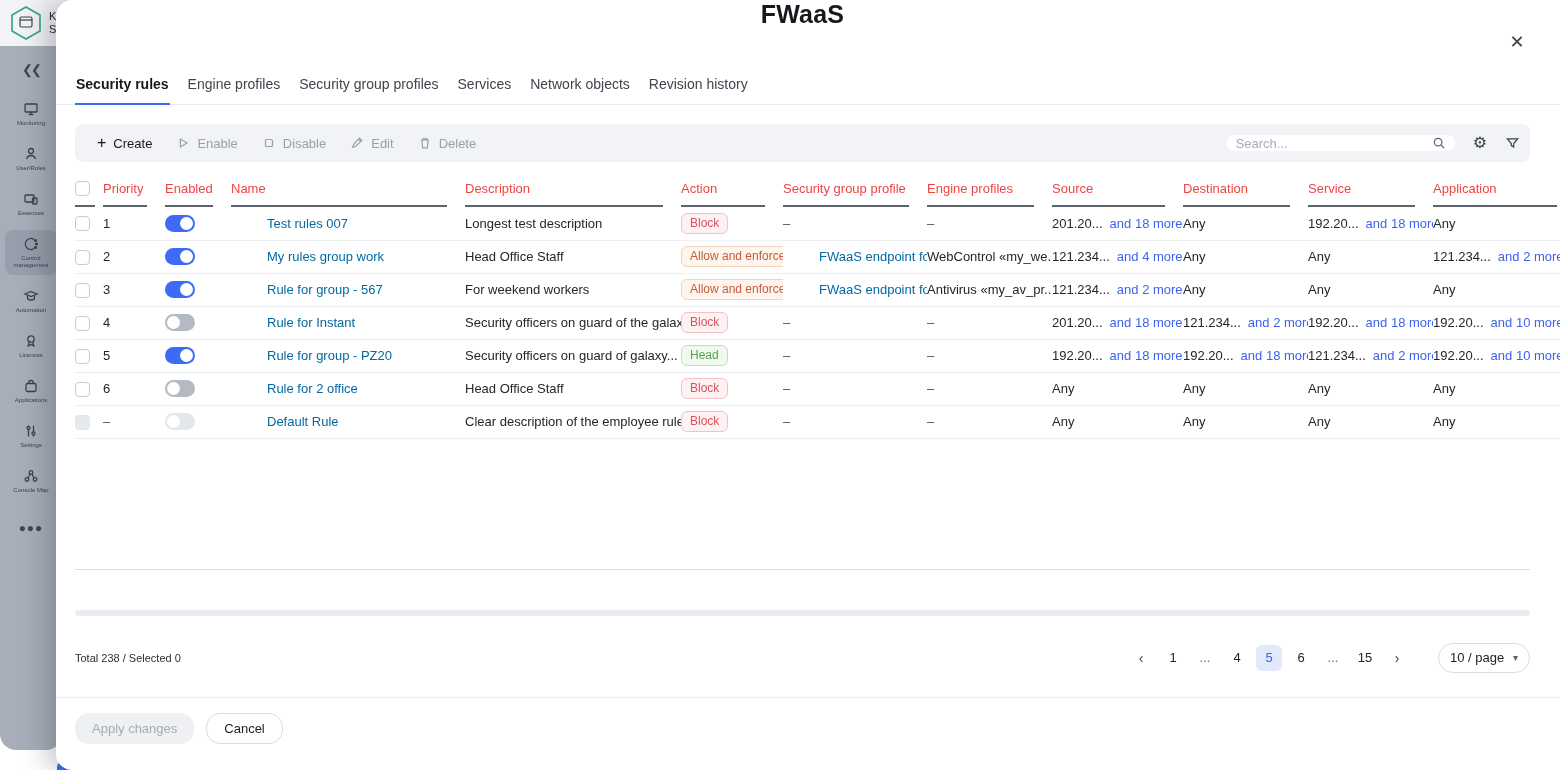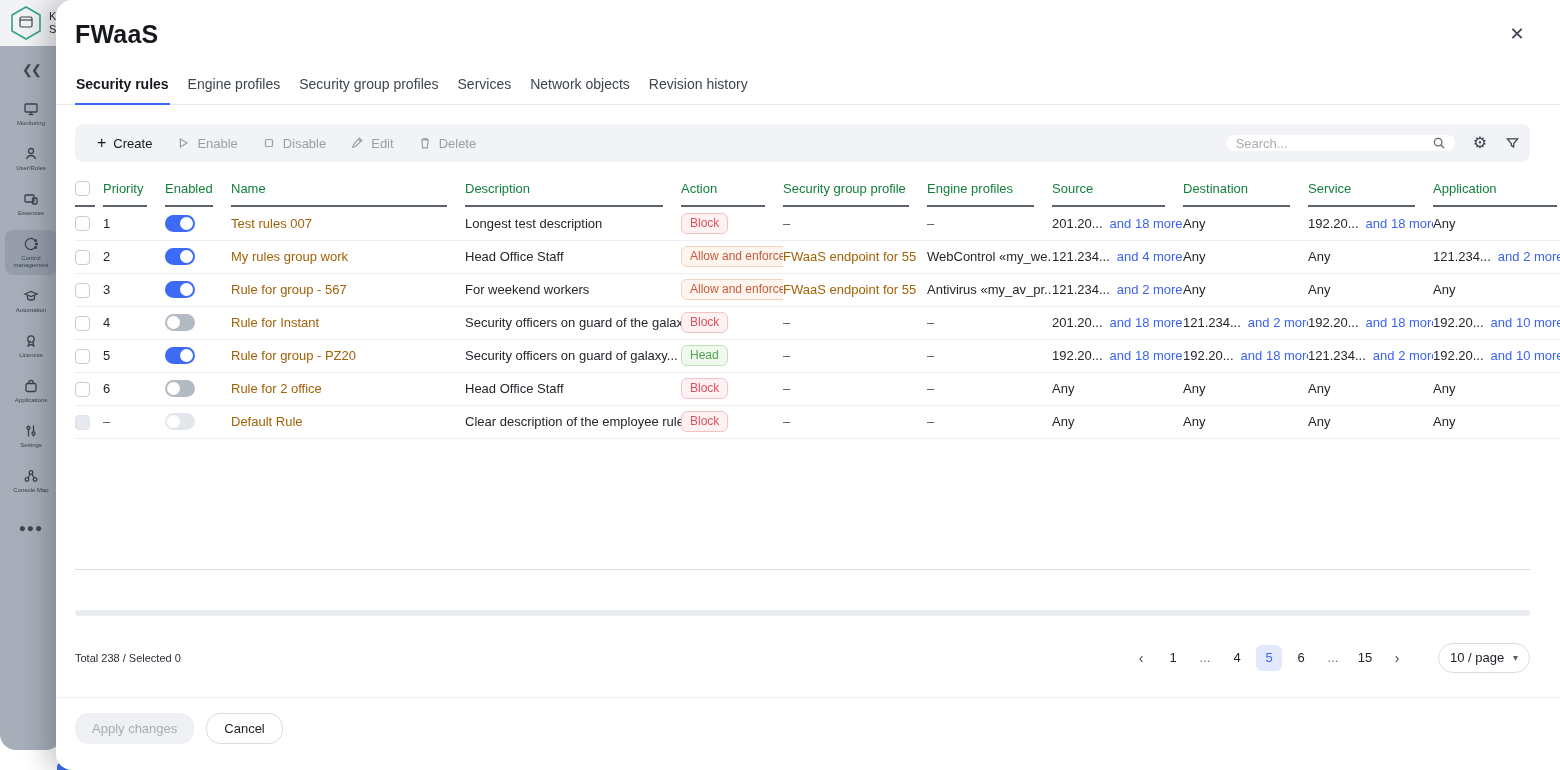--- a/index.html
+++ b/index.html
@@ -14,21 +14,21 @@
   .collapse-btn { color:#3e4650; font-size:13px; letter-spacing:-2px; margin:6px 0 18px 0; cursor:pointer; }
   .nav-item { width:52px; display:flex; flex-direction:column; align-items:center; padding:6px 2px; margin-bottom:7px; border-radius:8px; color:#39414c; }
   .nav-item.active { background:#969eab; }
   .nav-item svg { width:16px; height:16px; stroke:#39414c; fill:none; stroke-width:1.3; }
   .nav-label { font-size:6px; line-height:7px; text-align:center; margin-top:3px; color:#39414c; }
   .nav-more { margin-top:14px; color:#3e4650; font-size:12px; letter-spacing:1px; }
   .blue-sliver { position:absolute; left:57px; bottom:0; width:38px; height:8px; background:#3d6bf5; border-radius:5px 5px 0 0; }
 
   
   .modal { position:absolute; left:56px; top:0; width:1504px; height:770px; background:#ffffff; border-top-left-radius:16px; border-bottom-left-radius:16px; box-shadow:-10px 0 26px rgba(30,35,44,.25); overflow:hidden; }
-  .modal-header { height:68px; display:flex; align-items:center; padding:0 30px 0 19px; }
+  .modal-header { height:68px; display:flex; align-items:center; padding:0 30px 0 19px;flex-direction:column; }
   .modal-title { font-size:25px; font-weight:700; color:#15181d; letter-spacing:.2px; }
   .close-btn { margin-left:auto; width:26px; height:26px; display:flex; align-items:center; justify-content:center; font-size:18px; color:#3c434c; cursor:pointer; }
 
   .tabs { display:flex; gap:17px; padding:0 19px; border-bottom:1px solid #e9ebee; }
   .tab { font-size:14px; color:#3f454d; padding:8px 1px 11px 1px; border-bottom:2px solid transparent; margin-bottom:-1px; cursor:pointer; white-space:nowrap; }
   .tab.active { color:#16181d; font-weight:700; border-bottom-color:#3d6bf5; }
 
   .toolbar { margin:19px 30px 0 19px; height:38px; background:#f1f3f6; border-radius:8px; display:flex; align-items:center; padding:0 10px; }
   .tb-btn { display:flex; align-items:center; gap:7px; font-size:13px; padding:6px 12px; border-radius:6px; cursor:pointer; color:#16181d; }
   .tb-btn svg { width:14px; height:14px; stroke:currentColor; fill:none; stroke-width:1.4; }
@@ -42,26 +42,26 @@
   .icon-btn { color:#3c434c; cursor:pointer; display:flex; align-items:center; }
   .icon-btn svg { width:15px; height:15px; stroke:#3c434c; fill:none; stroke-width:1.3; }
   .gear-glyph { font-size:16px; line-height:16px; }
 
   
   .table-wrap { margin:12px 0 0 19px; width:1485px; overflow:hidden; }
   table { border-collapse:collapse; table-layout:fixed; width:1500px; }
   col.c-check{width:28px;} col.c-pri{width:62px;} col.c-tog{width:66px;} col.c-name{width:234px;}
   col.c-desc{width:216px;} col.c-act{width:102px;} col.c-sgp{width:144px;} col.c-eng{width:125px;}
   col.c-src{width:131px;} col.c-dst{width:125px;} col.c-svc{width:125px;} col.c-app{width:142px;}
-  thead th { text-align:left; font-size:13px; font-weight:400; color:#15803d; padding:0; vertical-align:bottom; }
+  thead th { text-align:left; font-size:13px; font-weight:400; color:#ef4444; padding:0; vertical-align:bottom; }
   .th-inner { padding:6px 0 9px 0; border-bottom:2px solid #5c636d; margin-right:18px; white-space:nowrap; overflow:hidden; }
   th.check .th-inner { margin-right:8px; }
   tbody td { font-size:13px; color:#23262b; border-bottom:1px solid #eceef2; height:33px; padding-right:14px; white-space:nowrap; overflow:hidden; vertical-align:middle; }
   .muted { color:#4a5058; }
-  .link { color:#a16207; text-decoration:none; cursor:pointer; }
+  .link { color:#0369a1; text-decoration:none; cursor:pointer;margin-left:36px; }
   .more-link { color:#3d63ee; cursor:pointer; margin-left:7px; }
   .checkbox { display:inline-block; width:15px; height:15px; border:1.5px solid #c7ccd3; border-radius:4px; background:#fff; cursor:pointer; vertical-align:middle; }
   .checkbox.disabled { background:#e6e9ed; border-color:#dfe2e7; cursor:default; }
   .toggle { display:inline-block; width:30px; height:17px; border-radius:9px; position:relative; cursor:pointer; vertical-align:middle; }
   .toggle .knob { position:absolute; top:2px; width:13px; height:13px; border-radius:50%; background:#fff; }
   .toggle.on { background:#3d6bf5; } .toggle.on .knob { right:2px; }
   .toggle.off { background:#b3bac3; } .toggle.off .knob { left:2px; }
   .toggle.disabled { background:#e3e7ec; cursor:default; } .toggle.disabled .knob { left:2px; }
   .badge { display:inline-block; font-size:12px; padding:3px 8px; border-radius:6px; border:1px solid; line-height:13px; }
   .b-block { color:#d9535f; background:#fdf1f2; border-color:#f3c2c7; }

